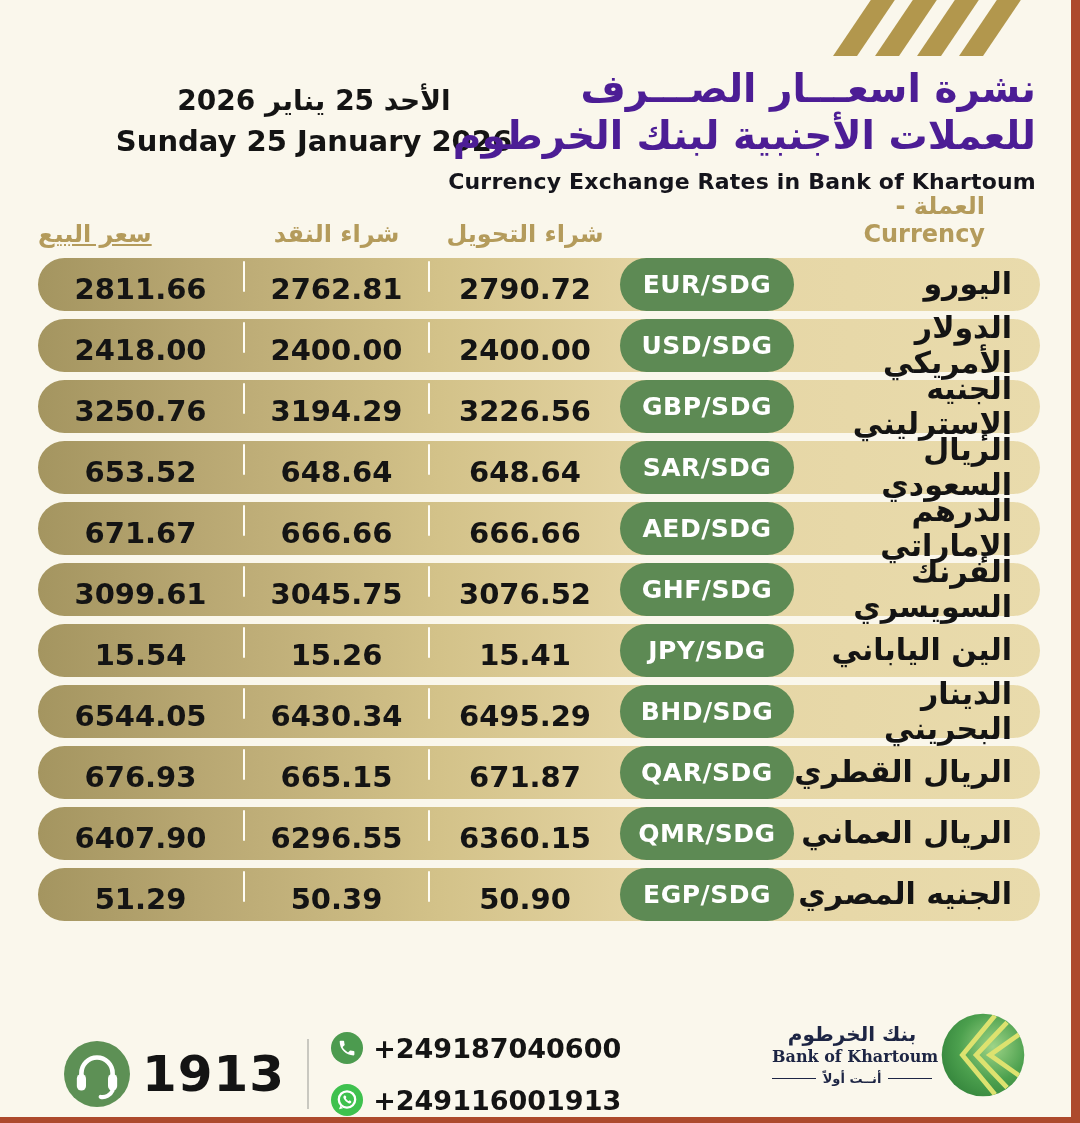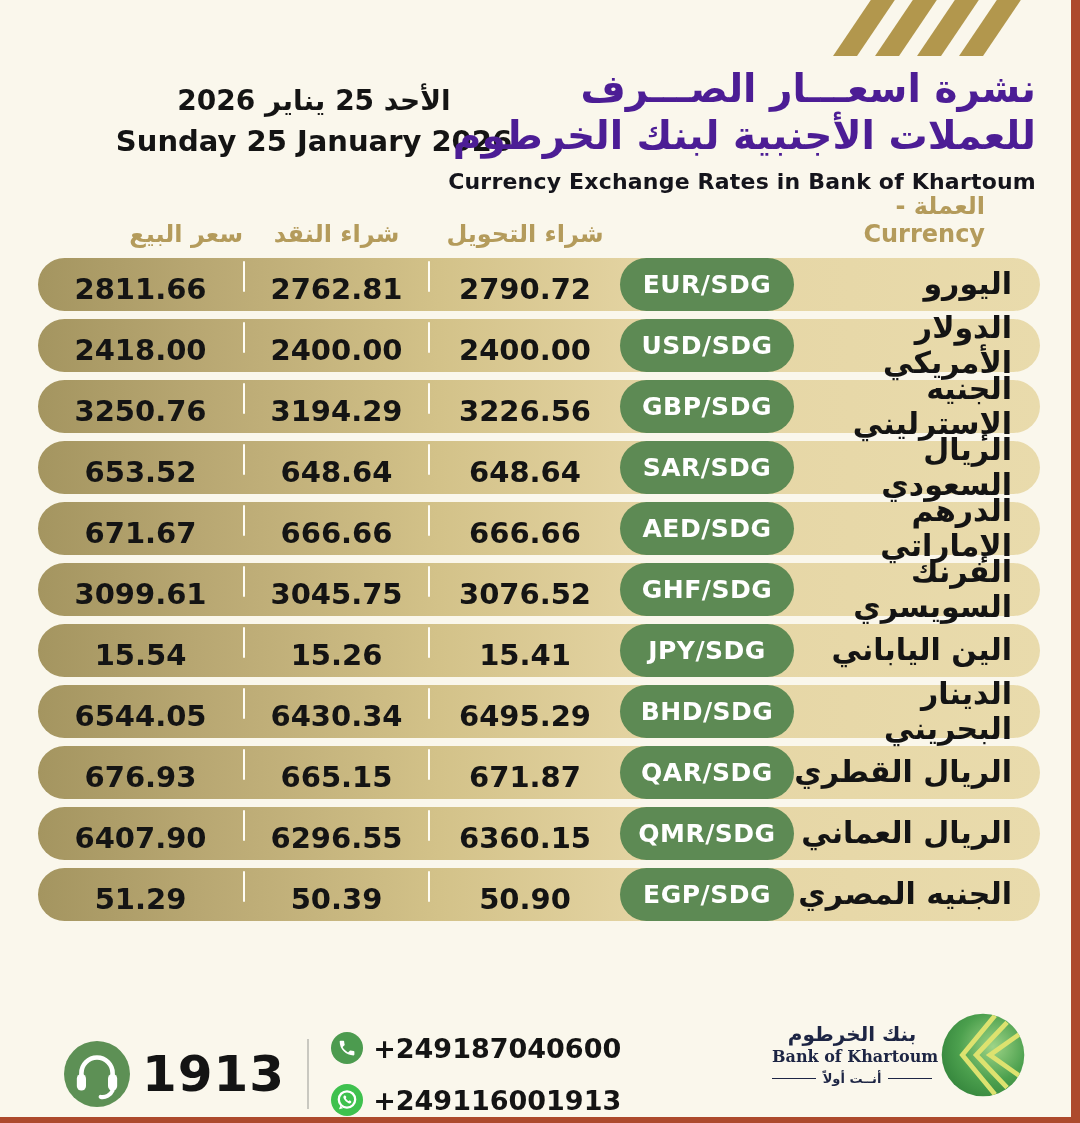--- a/index.html
+++ b/index.html
@@ -23,21 +23,21 @@
   .date-en { font-size:29px; font-weight:bold; margin-top:7px; }
 
   
   .title-block { position:absolute; top:66px; right:44px; text-align:right; }
   .title-ar { direction:rtl; font-size:39px; font-weight:bold; line-height:1.2; color:#4c1d95; }
   .title-en { font-size:22px; font-weight:bold; margin-top:9px; color:#15151c; letter-spacing:.2px; }
 
   
   .table { position:absolute; top:206px; left:38px; width:1002px; }
   .thead { display:flex; align-items:flex-end; height:42px; color:#b49b5b; font-size:24px; font-weight:bold; padding-bottom:2px; }
-  .th-sell     { width:205px; text-align:right; }
+  .th-sell     { width:205px; text-align:left;text-decoration:underline; }
   .th-gap      { width:2px; }
   .th-cash     { width:183px; text-align:center; }
   .th-transfer { width:190px; text-align:center; }
   .th-badge    { width:174px; }
   .th-currency { flex:1; direction:rtl; text-align:right; padding-right:55px; }
 
   .row {
     display:flex; align-items:center; height:53px; margin-top:8px;
     border-radius:30px;
     background:linear-gradient(90deg,#a49560 0%,#b8a772 16%,#d3c289 40%,#e5d5a4 62%,#e9dbac 100%);

